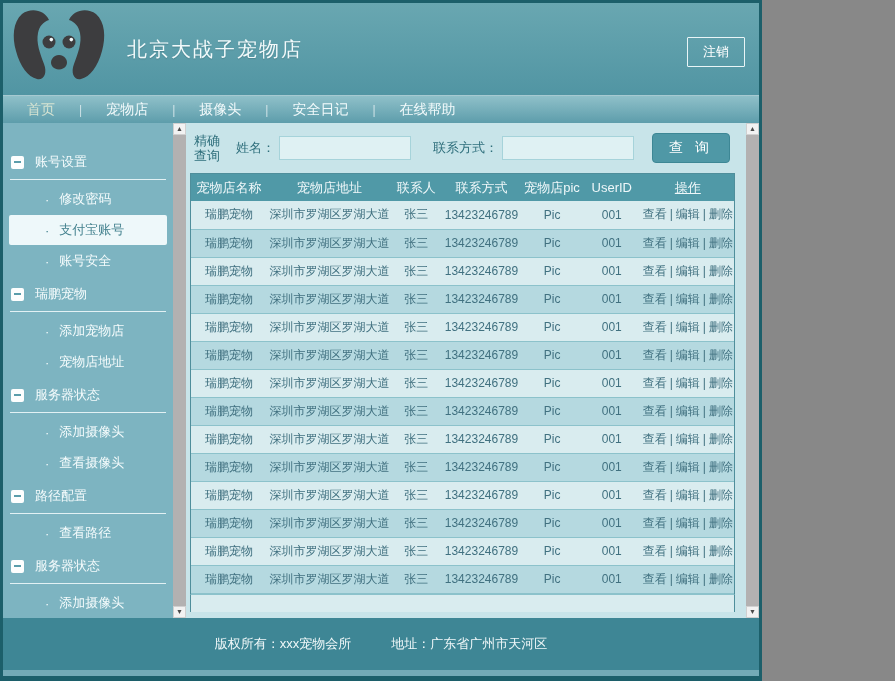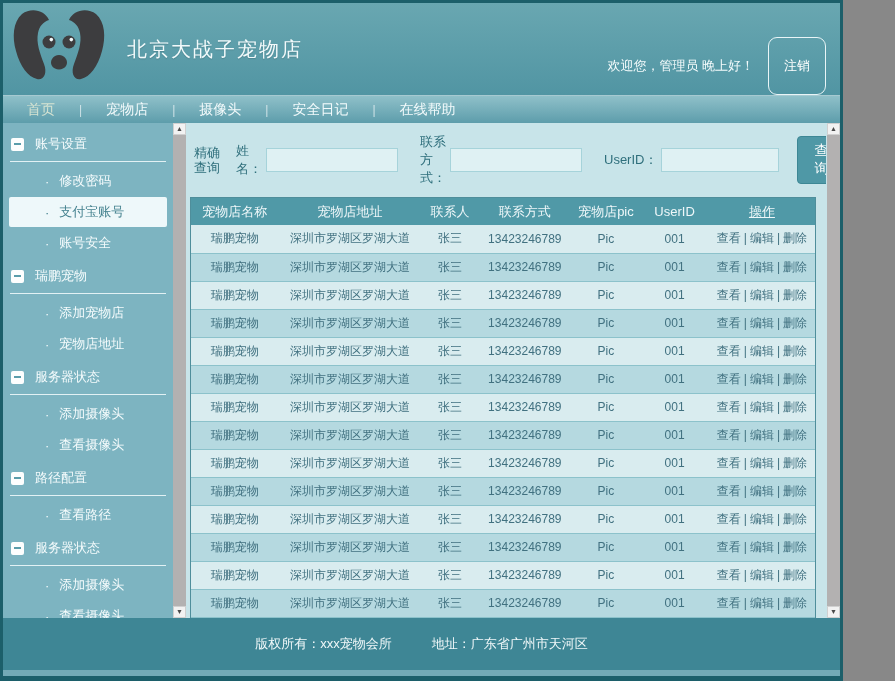--- a/index.html
+++ b/index.html
@@ -1,44 +1,44 @@
 <!DOCTYPE html>
 <html><head>
 <meta charset="utf-8">
 <style>
   * { margin:0; padding:0; box-sizing:border-box; }
   html,body { background:#888; }
   body { font-family:"Liberation Sans","DejaVu Sans",sans-serif; }
-  .page{ width:843px; height:681px; background:#c8e4e9; border:3px solid #1c5f6a;
+  .page{ width:762px; height:681px; background:#c8e4e9; border:3px solid #1c5f6a;
          border-bottom-width:5px; overflow:hidden; position:relative; }
 
   
   .hdr{ height:92px; background:linear-gradient(#69a7b1,#5195a3); display:flex;
         align-items:center; position:relative; }
   .logo{ width:104px; height:84px; margin-left:6px; flex:0 0 auto; }
   .title{ color:#f2fafb; font-size:20px; letter-spacing:2px; margin-left:14px;
           text-shadow:0 1px 1px rgba(0,0,0,.15); font-weight:400; }
   .hdr-right{ position:absolute; right:14px; top:34px; display:flex; align-items:center; }
   .welcome{ color:#f4fbfc; font-size:13px; margin-right:14px; }
-  .logout{ background:transparent; border:1px solid #e9f5f7; border-radius:9px;
-           color:#fff; font-size:13px; padding:19px 15px; cursor:pointer;
+  .logout{ background:transparent; border:1px solid #e9f5f7; border-radius:1px;
+           color:#fff; font-size:13px; padding:5px 15px; cursor:pointer;
            font-family:inherit; }
 
   
   .nav{ height:28px; background:linear-gradient(#8fc0c9,#5d9dab);
         border-top:1px solid rgba(255,255,255,.45);
         display:flex; align-items:center; font-size:14px; }
   .nav-item{ color:#f2fafb; padding:0 24px; cursor:pointer; }
   .nav-item.muted{ color:#d5e3d2; }
   .nav-sep{ color:rgba(255,255,255,.65); font-size:12px; }
 
   
   .bodyrow{ height:495px; display:flex; }
 
-  .sidebar{ width:170px; background:#7db4c1; overflow:hidden; padding-top:4px; }
+  .sidebar{ width:170px; background:#7db4c1; overflow:hidden; padding-top:22px; }
   .side-title{ display:flex; align-items:center; padding:8px 0 6px 8px; cursor:pointer; }
   .minus-box{ width:13px; height:13px; background:#fdfefe; border-radius:2px;
               position:relative; flex:0 0 auto; }
   .minus-box::after{ content:""; position:absolute; left:3px; top:5.5px; width:7px;
                      height:2px; background:#5b9dab; }
   .side-title-label{ color:#f4fbfc; font-size:13px; margin-left:11px; }
   .side-underline{ height:1px; background:#e2f1f4; margin:2px 7px 4px 7px; }
   .side-item{ display:flex; align-items:center; color:#f4fbfc; font-size:13px;
               padding:6px 0 6px 36px; margin:1px 6px; cursor:pointer; border-radius:2px; }
   .side-item .bullet{ margin-right:10px; font-size:13px; }
@@ -102,21 +102,20 @@
         <path d="M58,13 C62,3 76,0 85,7 C94,15 95,30 91,44 C87,59 79,70 70,72 C63,73.5 59.5,66 63,57 C67,46 71,36 69,26 C67.5,19 64,15 58,13 Z"></path>
         <circle cx="38" cy="35" r="6.5"></circle>
         <circle cx="58" cy="35" r="6.5"></circle>
         <path d="M41,52 C44,46.5 52,46.5 55,52 C57,55.5 56,59.5 52,61.5 C49.5,62.8 46.5,62.8 44,61.5 C40,59.5 39,55.5 41,52 Z"></path>
       </g>
       <circle cx="40.3" cy="32.6" r="1.8" fill="#f2fafb"></circle>
       <circle cx="60.3" cy="32.6" r="1.8" fill="#f2fafb"></circle>
     </svg>
     <div class="title">北京大战子宠物店</div>
     <div class="hdr-right">
-      <span class="welcome">欢迎您，管理员 晚上好！</span>
       <button class="logout">注销</button>
     </div>
   </div>
 
   <div class="nav">
       <span class="nav-item muted">首页</span>
       <span class="nav-sep">|</span>
       <span class="nav-item">宠物店</span>
       <span class="nav-sep">|</span>
       <span class="nav-item">摄像头</span>
@@ -208,24 +207,20 @@
           <div>查询</div>
         </div>
         <div style="display:flex;align-items:center;" id="search-fields">
             <div class="sfield">
               <label>姓名：</label>
               <input style="">
             </div>
             <div class="sfield">
               <label>联系方式：</label>
               <input style="">
-            </div>
-            <div class="sfield">
-              <label>UserID：</label>
-              <input class="narrow" style="">
             </div>
           </div>
         <button class="go-btn">查 询</button>
       </div>
 
       <div class="tablewrap">
         <table>
           <thead>
               <tr id="thead-row">
                 <th>宠物店名称</th>

